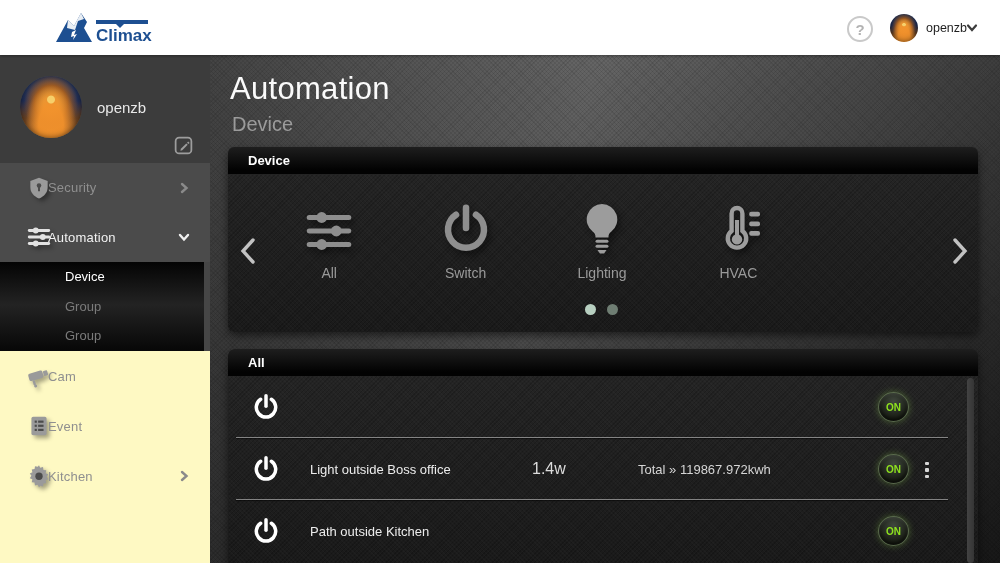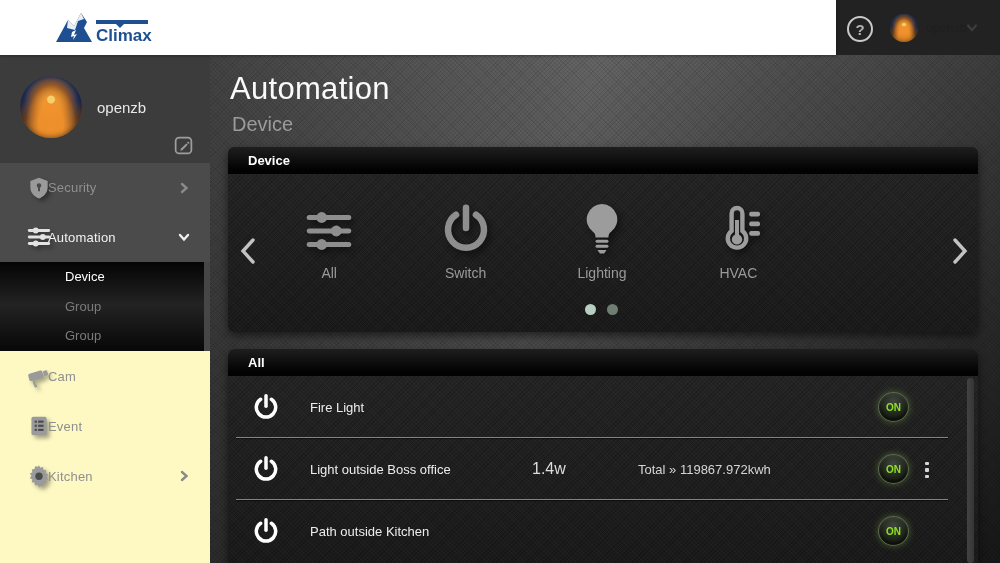--- a/index.html
+++ b/index.html
@@ -1,21 +1,21 @@
 <!DOCTYPE html>
 <html><head>
 <meta charset="utf-8">
 <style>
   * { margin:0; padding:0; box-sizing:border-box; }
   html,body { width:1000px; height:563px; overflow:hidden; background:#222;
     font-family:"Liberation Sans", sans-serif; }
   .stage { position:relative; width:1000px; height:563px; overflow:hidden; }
 
   
-  .topbar { position:absolute; left:0; top:0; width:836px; height:55px; background:#ffffff;
+  .topbar { position:absolute; left:0; top:0; width:1000px; height:55px; background:#ffffff;
     box-shadow:0 1px 3px rgba(0,0,0,.35); z-index:30; }
   .logo { position:absolute; left:54px; top:8px; width:118px; height:40px; }
   .help-btn { position:absolute; left:847px; top:16px; width:26px; height:26px; border-radius:50%;
     border:2px solid #c9c9c9; color:#b3b3b3; font-size:15px; font-weight:bold;
     display:flex; align-items:center; justify-content:center; cursor:pointer; }
   .topbar .avatar-sm { position:absolute; left:890px; top:14px; width:28px; height:28px; }
   .topbar-user { position:absolute; left:926px; top:0; height:55px; display:flex; align-items:center;
     font-size:12.5px; color:#1f1f1f; }
   .topbar-caret { position:absolute; left:966px; top:23px; width:12px; height:10px; }
 
@@ -306,21 +306,20 @@
 
     <div class="list-panel">
       <div class="panel-header list-header">All</div>
       <div class="list-body panel-body-pattern">
 
         <div class="dev-row">
           <svg class="pwr-icon" viewBox="0 0 24 24">
             <path d="M12 2.4 v9" fill="none" stroke="#ffffff" stroke-width="3" stroke-linecap="round"></path>
             <path d="M7.4 5.4 a8.3 8.3 0 1 0 9.2 0" fill="none" stroke="#ffffff" stroke-width="3" stroke-linecap="round"></path>
           </svg>
-          <span class="dev-name">Fire Light</span>
           <div class="on-btn">ON</div>
           <div class="row-sep" style="bottom:0;"></div>
         </div>
 
         <div class="dev-row">
           <svg class="pwr-icon" viewBox="0 0 24 24">
             <path d="M12 2.4 v9" fill="none" stroke="#ffffff" stroke-width="3" stroke-linecap="round"></path>
             <path d="M7.4 5.4 a8.3 8.3 0 1 0 9.2 0" fill="none" stroke="#ffffff" stroke-width="3" stroke-linecap="round"></path>
           </svg>
           <span class="dev-name">Light outside Boss office</span>

